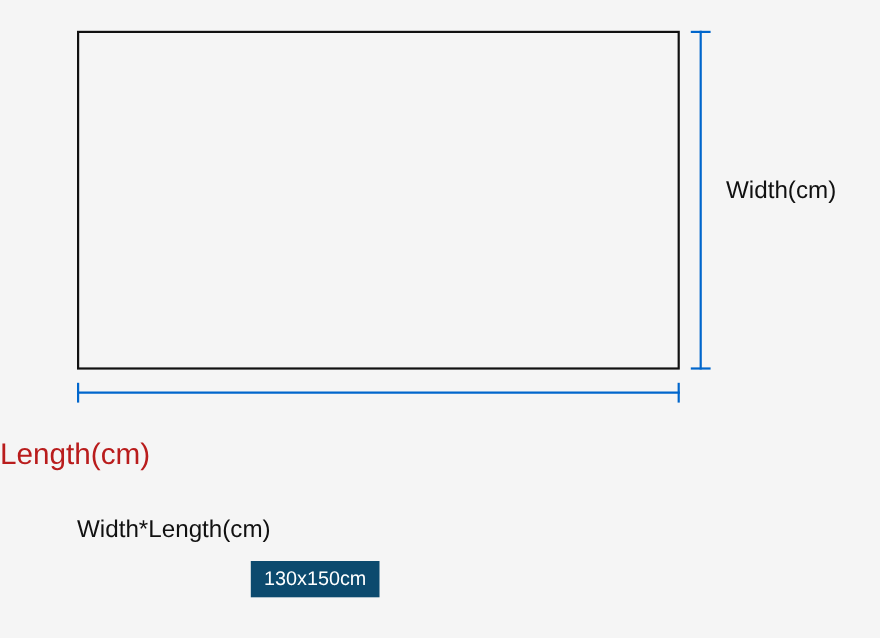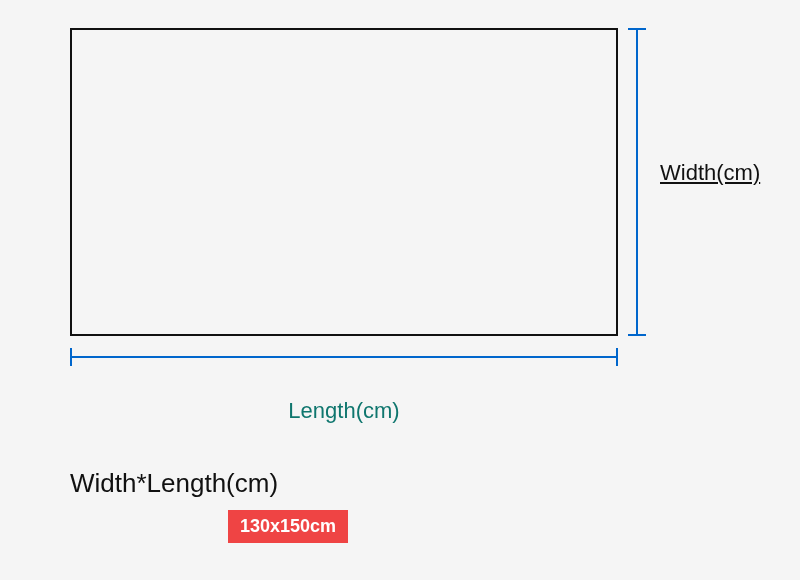--- a/index.html
+++ b/index.html
@@ -29,58 +29,56 @@
     width: 2px;
   }
   .dim-width svg { position: absolute; left: 0; top: 0; overflow: visible; }
   .dim-width-label {
     position: absolute;
     left: 660px;
     top: 160px;
     font-size: 22px;
     color: #111;
     white-space: nowrap;
-    text-decoration: underline;
   }
   .dim-length {
     position: absolute;
     left: 70px;
     top: 356px;
     width: 548px;
     height: 2px;
   }
   .dim-length svg { position: absolute; left: 0; top: 0; overflow: visible; }
   .dim-length-label {
     position: absolute;
     left: 0;
     top: 398px;
     width: 688px;
-    text-align: center;
-    font-size: 22px;
-    color: #0f766e;
+    font-size: 27px;
+    color: #b91c1c;
   }
   .formula {
     position: absolute;
     left: 70px;
     top: 468px;
-    font-size: 26px;
+    font-size: 22px;
     color: #111;
   }
   .size-row {
     position: absolute;
     left: 228px;
     top: 510px;
     display: flex;
     gap: 12px;
   }
   .size-chip {
-    background: #ef4444;
+    background: #0c4a6e;
     color: #fff;
     font-size: 18px;
-    font-weight: 700;
+    font-weight: 400;
     padding: 6px 12px;
     white-space: nowrap;
   }
 </style>
 </head>
 <body>
 
 <div class="rect"></div>
 
 <div class="dim-width">

